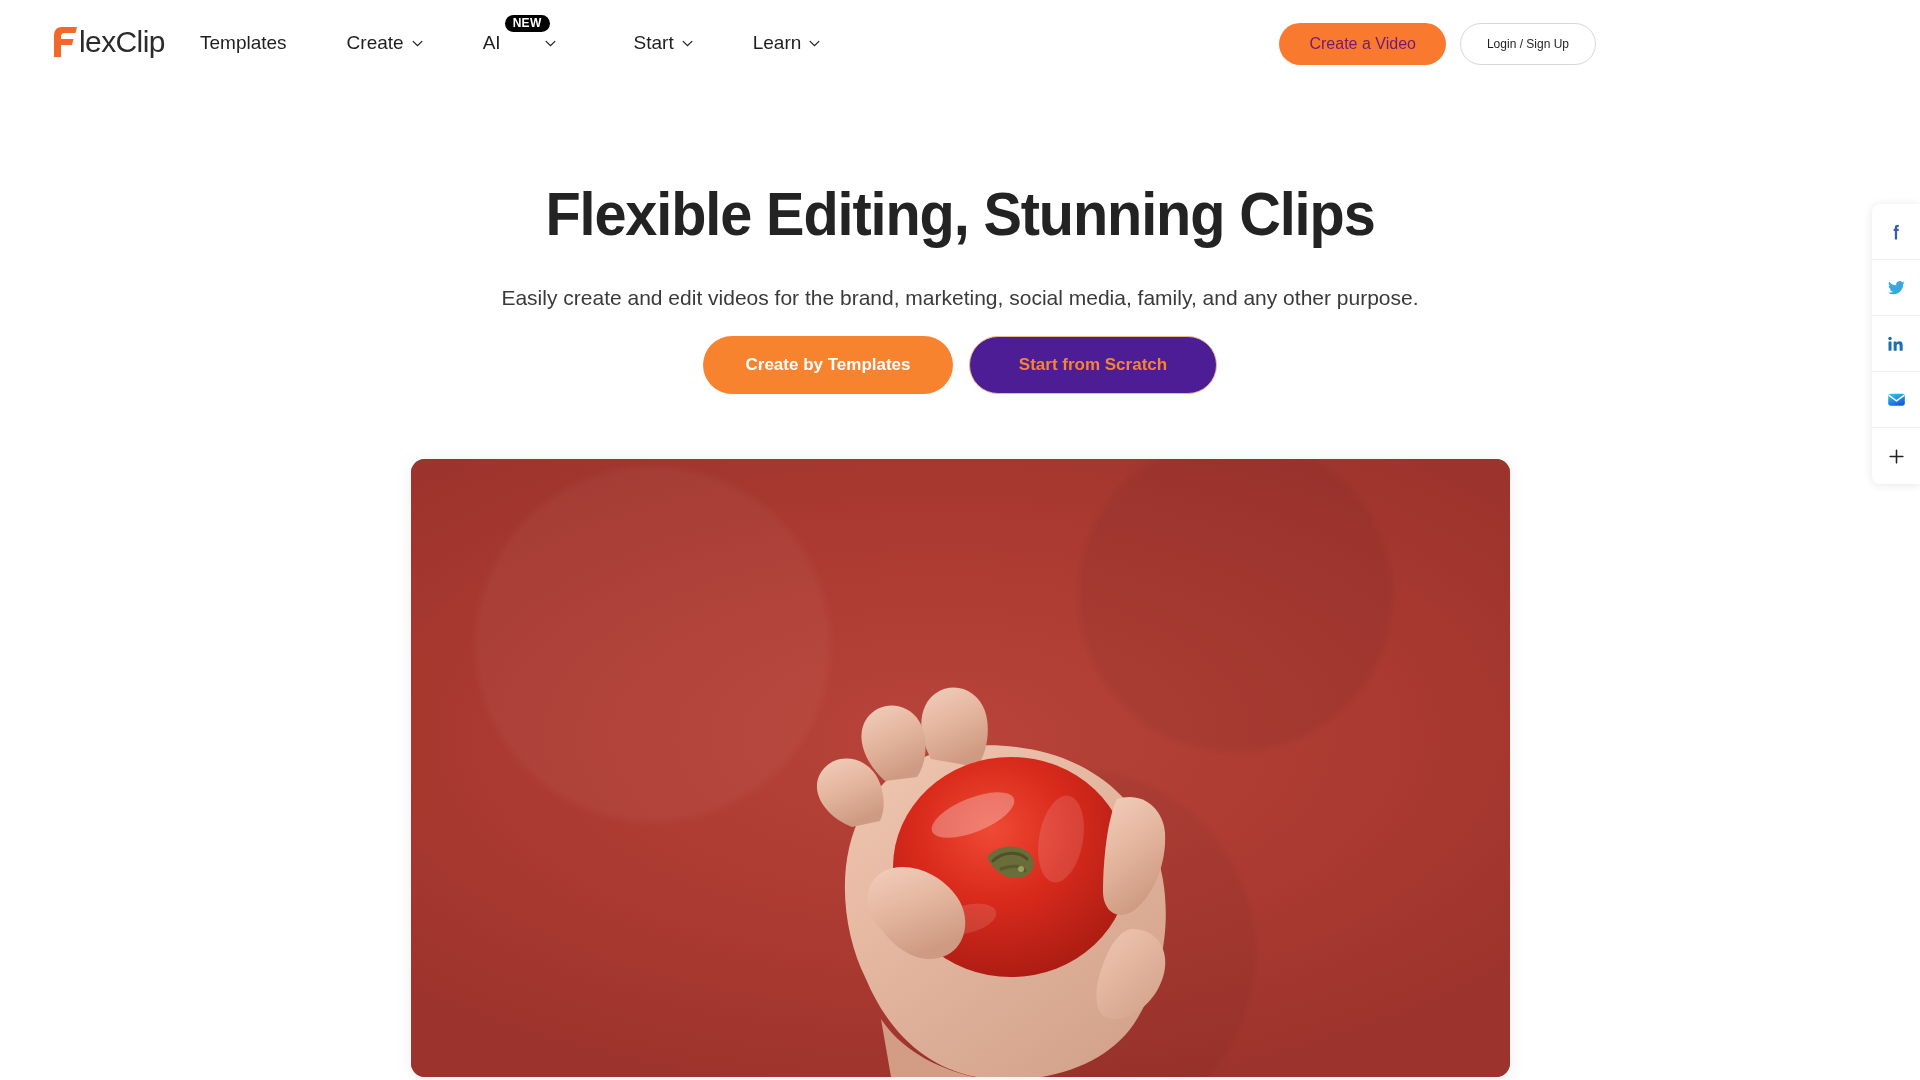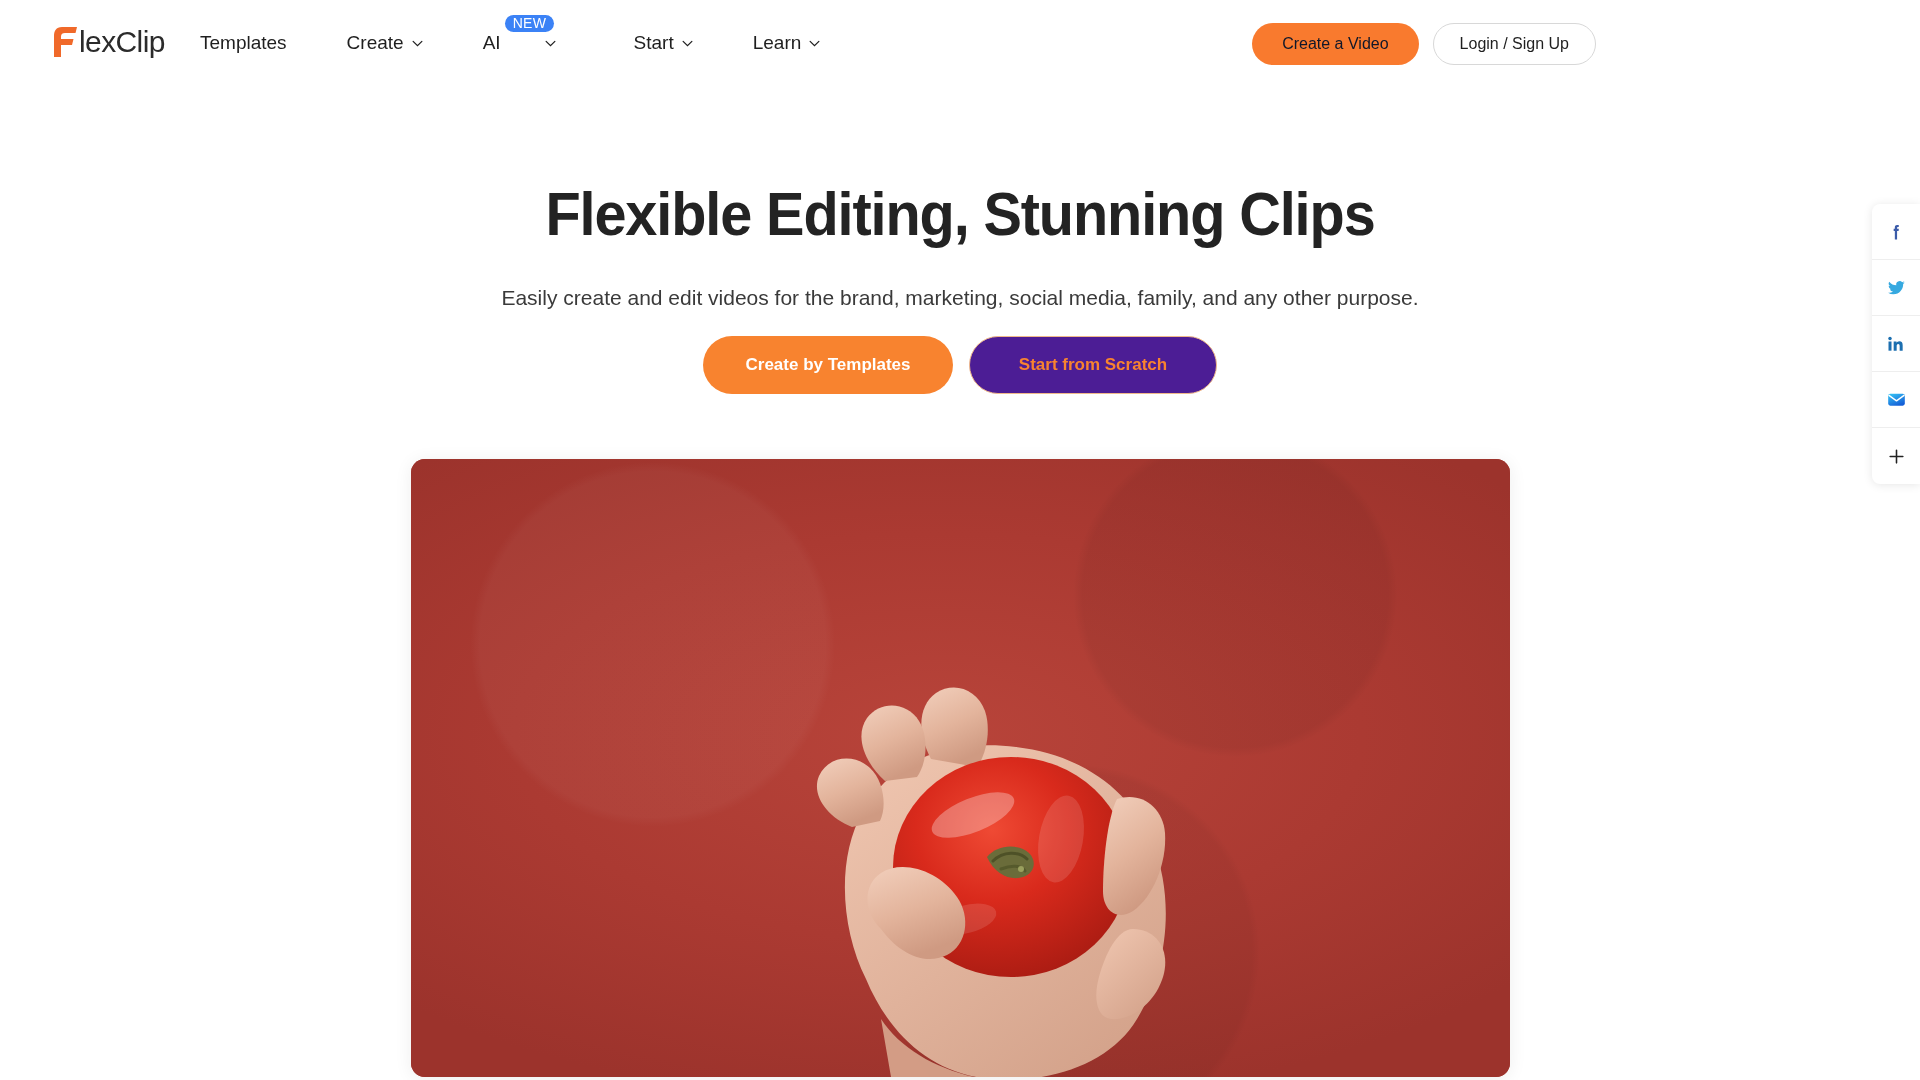--- a/index.html
+++ b/index.html
@@ -42,43 +42,43 @@
   .nav-item:last-child { margin-right:0; }
   .chev {
     width:11px; height:7px; margin-left:8px;
     display:inline-block;
   }
   .nav-ai { margin-right:78px; }
   .nav-ai .chev { margin-left:44px; }
   .new-badge {
     position:absolute;
     left:22px; top:-17px;
-    background:#3b82f6; color:#ffffff;
-    font-size:14px; font-weight:400;
+    background:#000000; color:#ffffff;
+    font-size:12px; font-weight:700;
     padding:3px 8px 3px 8px;
     border-radius:9px;
     letter-spacing:0.3px;
     line-height:11px;
   }
 
   .header-actions {
     position:absolute; right:52px; top:23px;
     display:flex; align-items:center; gap:14px;
   }
   .btn-create-video {
-    background:#f97a2e; color:#0f172a;
+    background:#f97a2e; color:#701a75;
     font-size:16px; font-weight:500;
     border:none; border-radius:22px;
     padding:0 30px; height:42px;
     line-height:42px; cursor:pointer;
     white-space:nowrap;
   }
   .btn-login {
     background:#ffffff; color:#1f1f1f;
-    font-size:16px; font-weight:500;
+    font-size:12px; font-weight:500;
     border:1px solid #d8d8d8; border-radius:22px;
     padding:0 26px; height:42px;
     line-height:40px; cursor:pointer;
     white-space:nowrap;
   }
 
   
   .hero { position:absolute; top:0; left:0; width:1920px; }
   .headline {
     position:absolute; top:178px; left:0; width:1920px;

